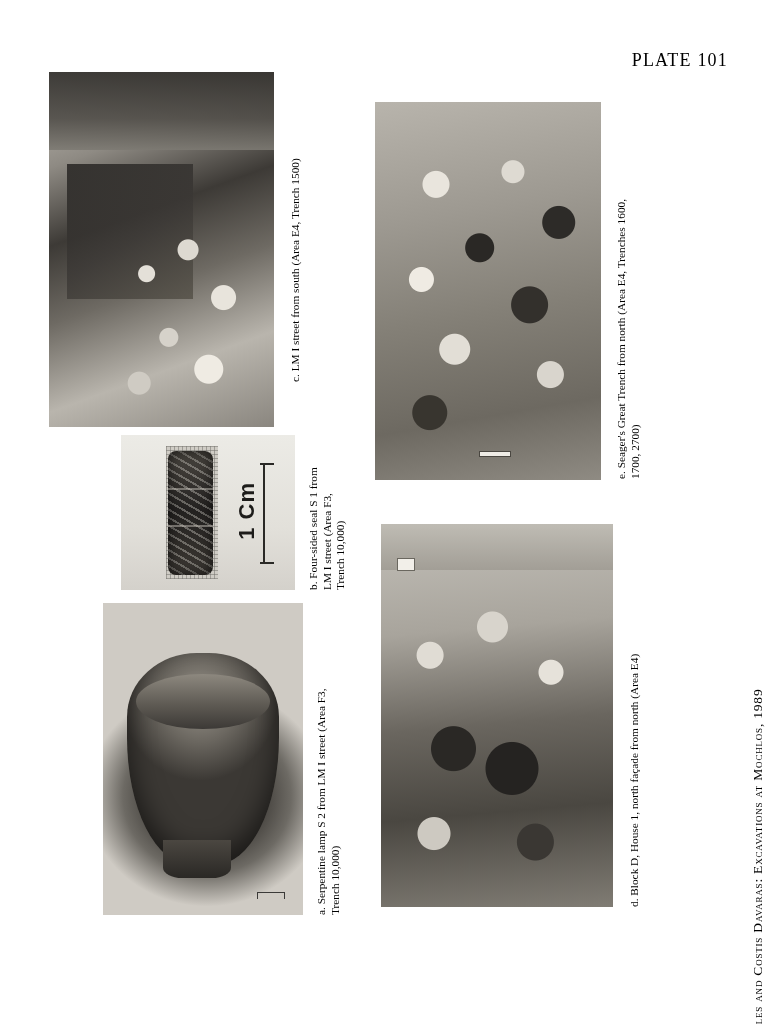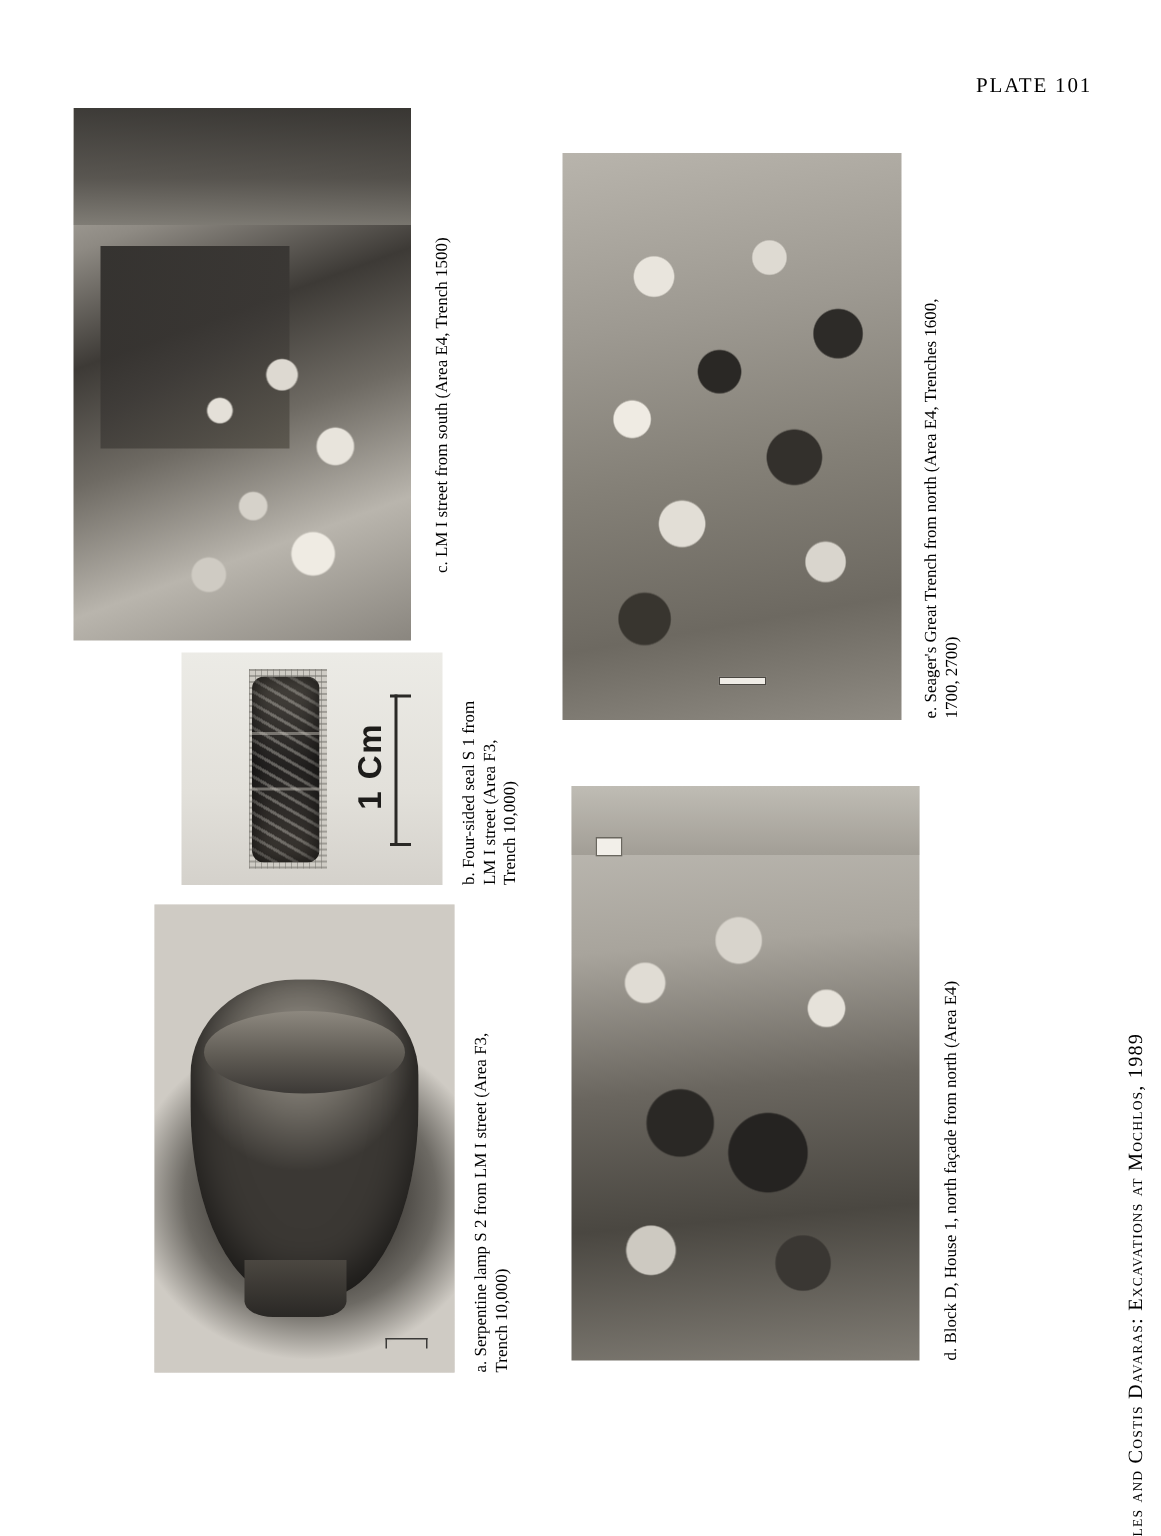--- a/index.html
+++ b/index.html
@@ -22,21 +22,21 @@
     height: 1024px;
     background: #ffffff;
   }
 
   
   .plate-header {
     position: absolute;
     right: 46px;
     top: 50px;
     font-family: "Liberation Serif", serif;
-    font-size: 14px;
+    font-size: 18px;
     letter-spacing: 1.2px;
     font-variant: small-caps;
     white-space: nowrap;
     margin-left: 32px;
   }
 
   
   .running-title {
     position: absolute;
     right: 24px;

